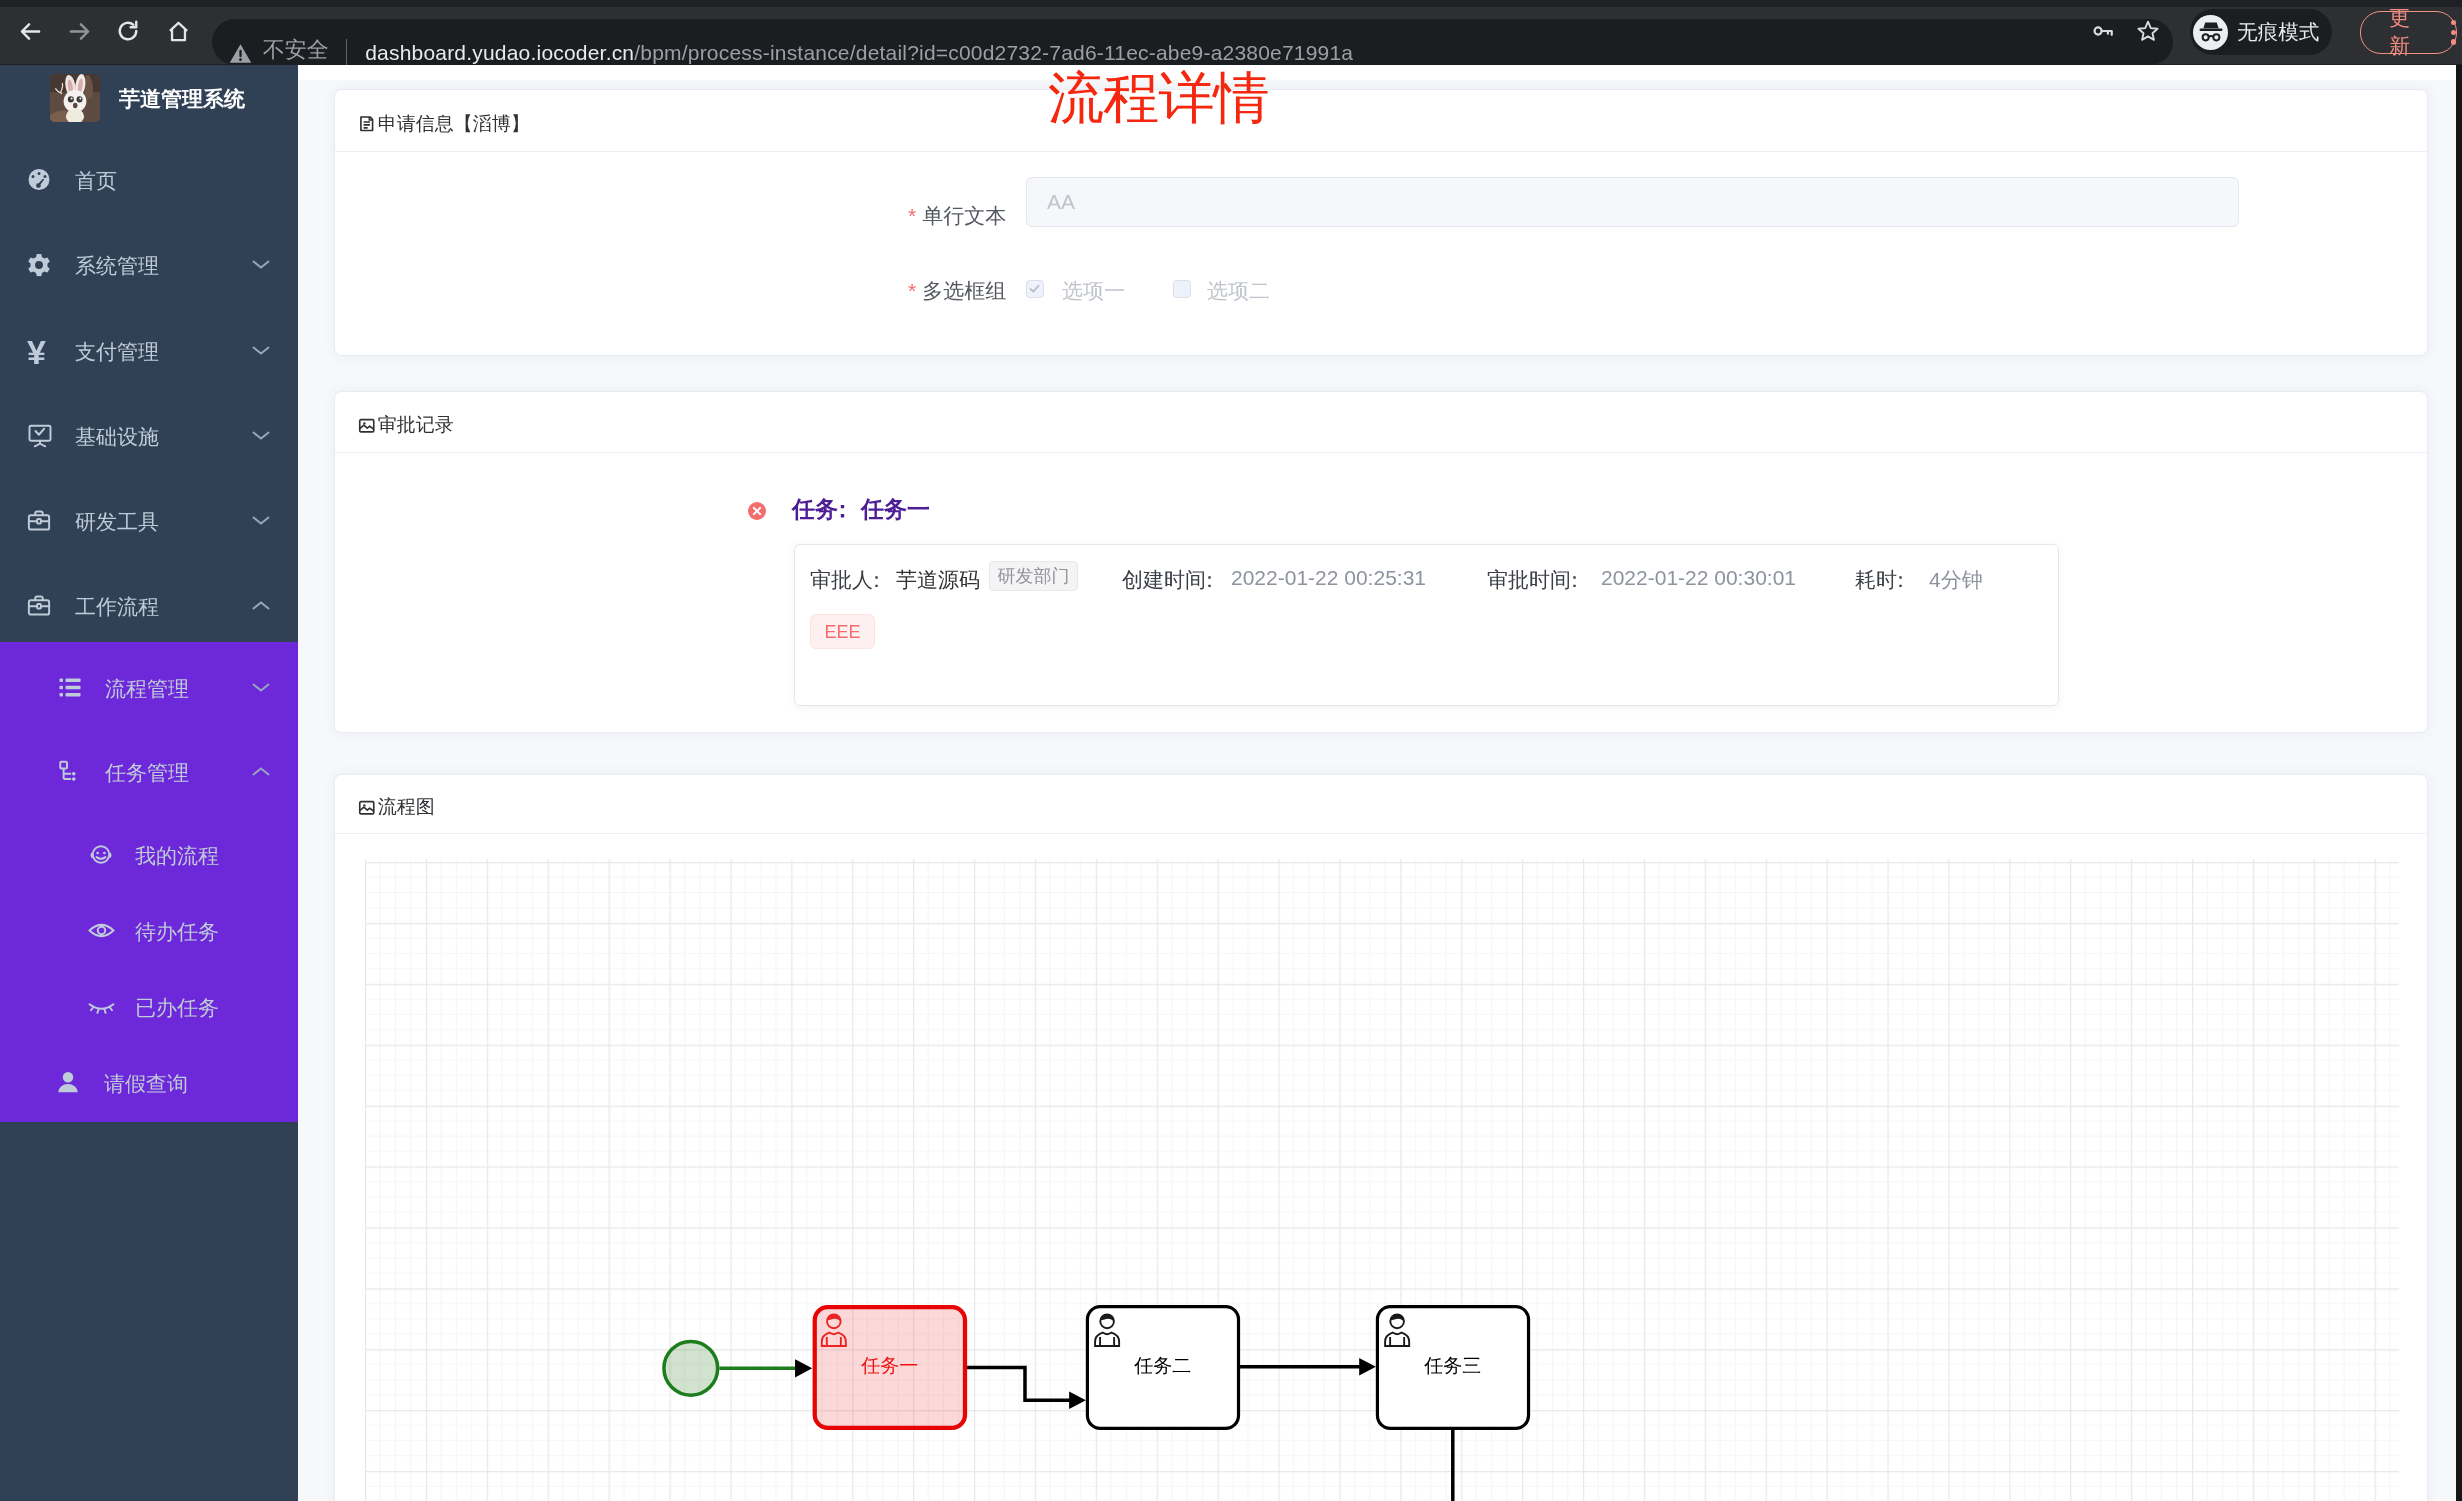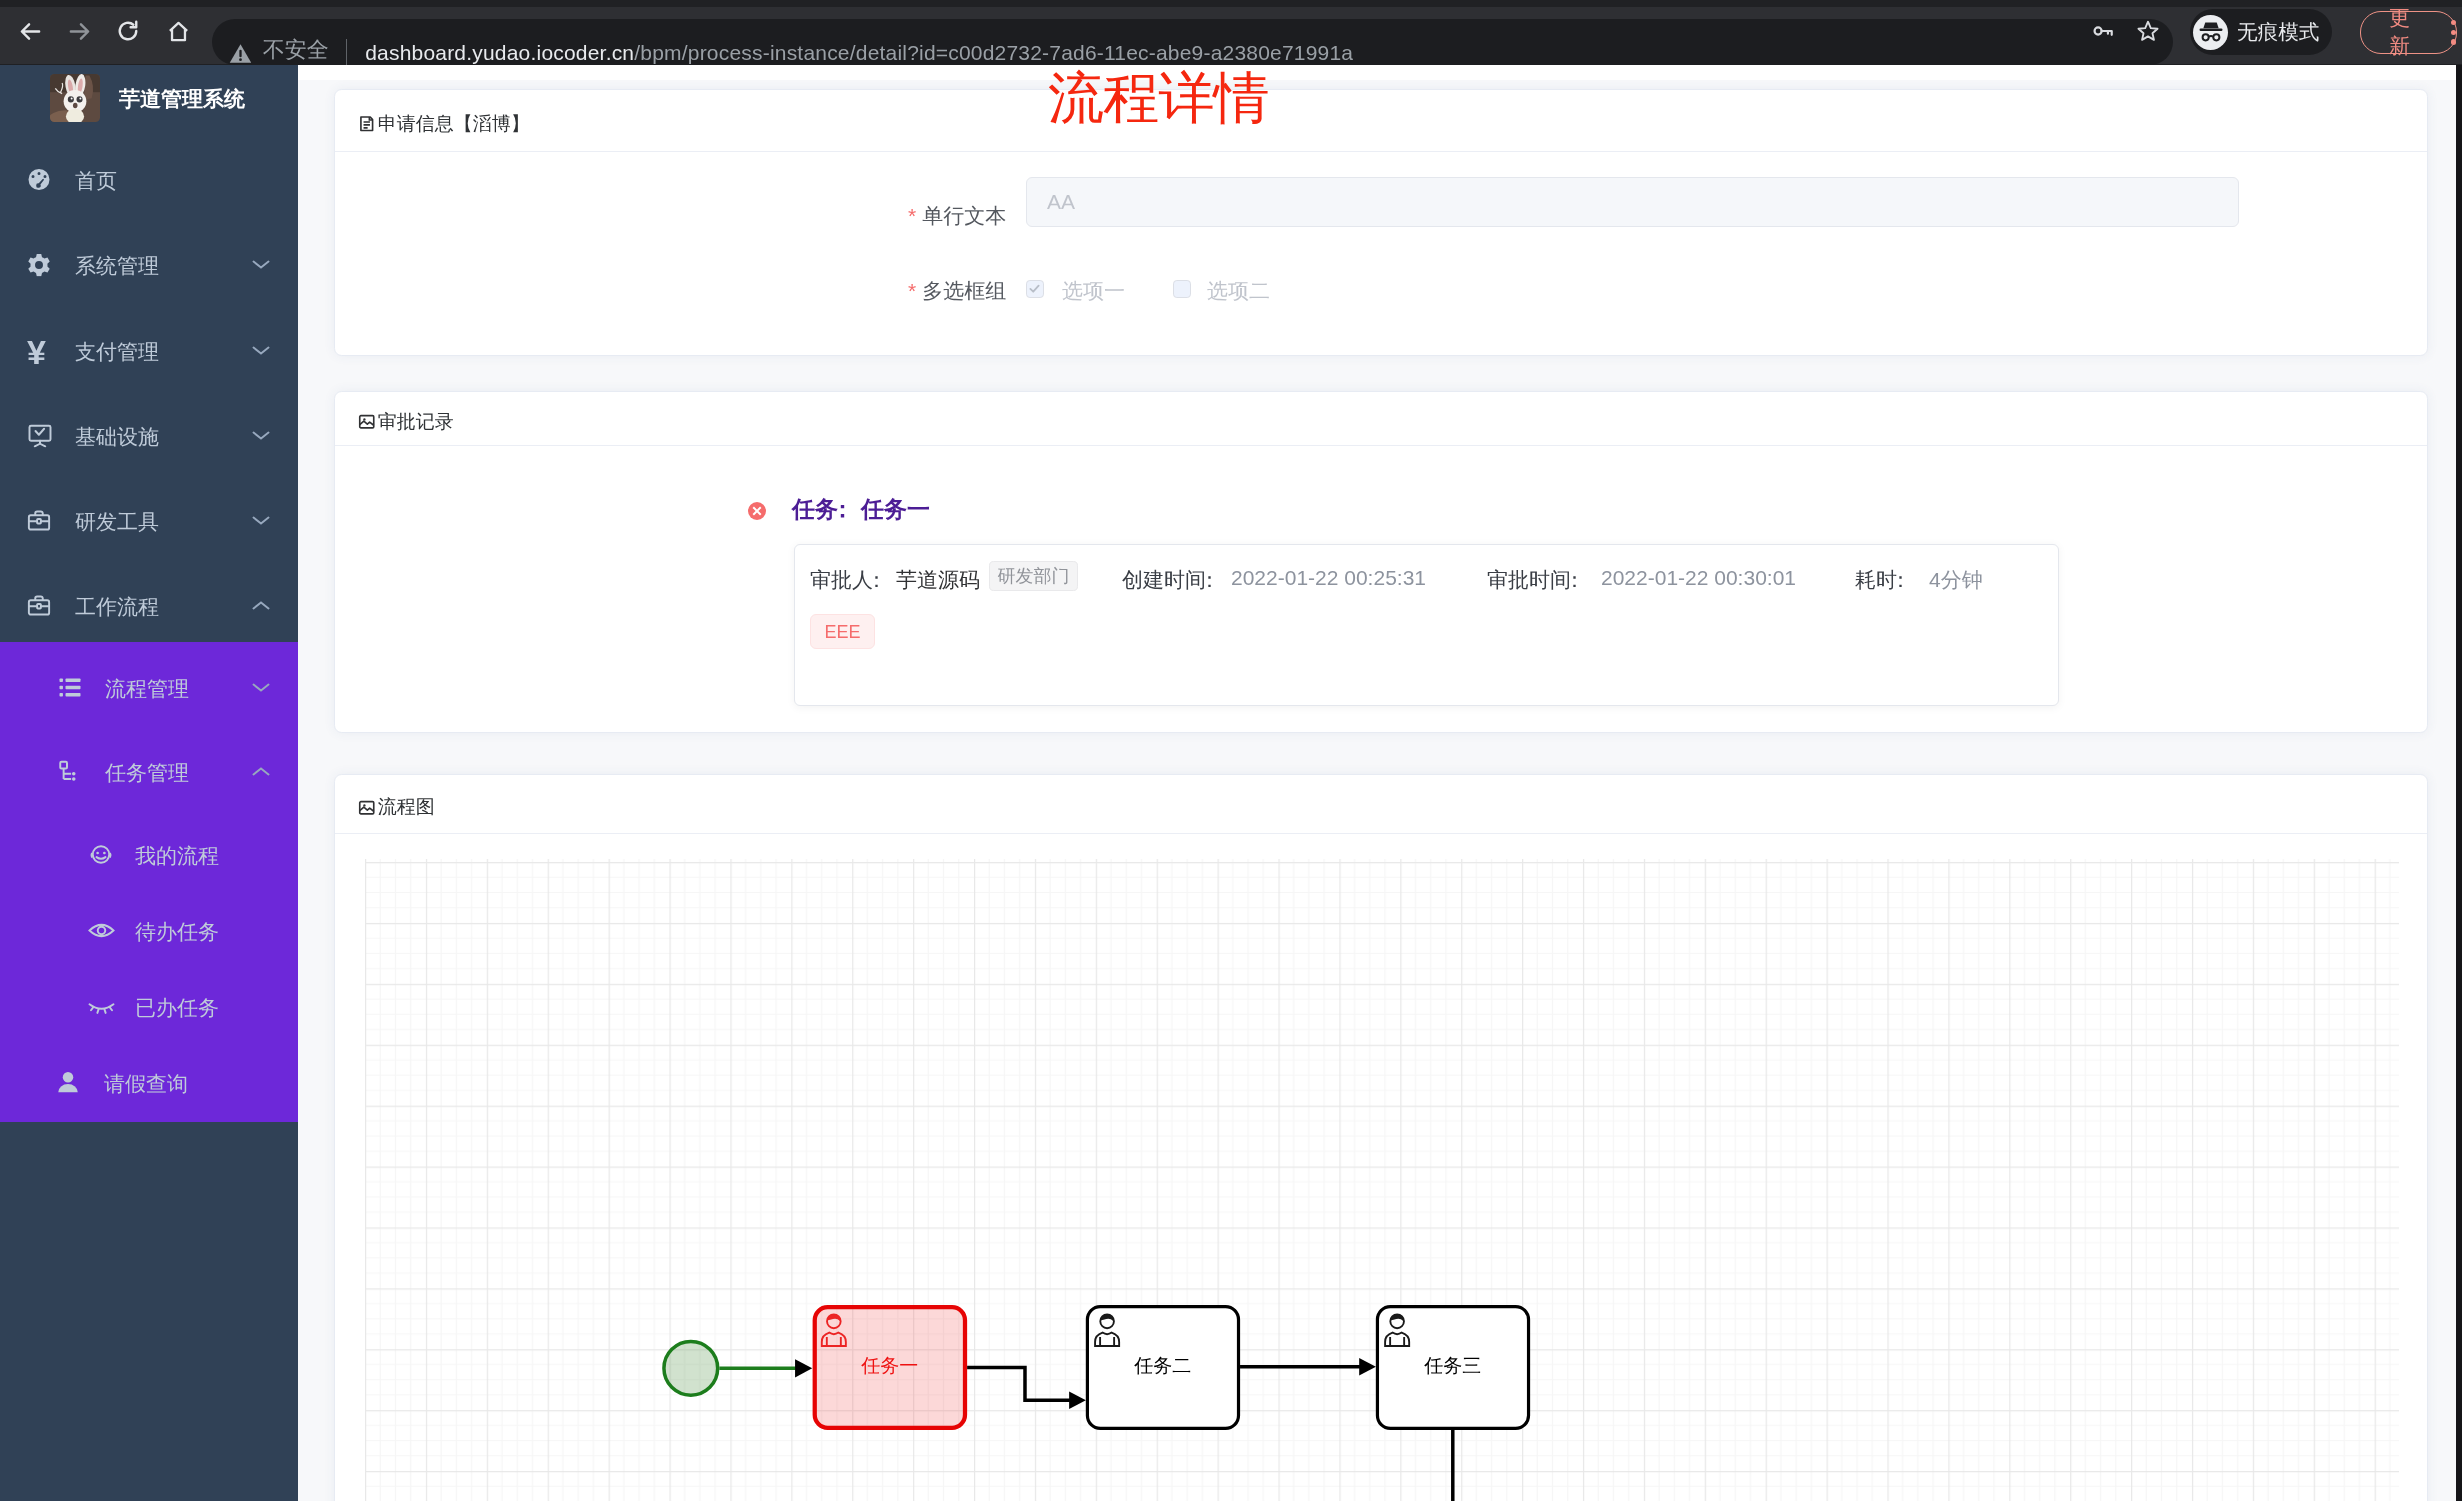--- a/index.html
+++ b/index.html
@@ -289,21 +289,21 @@
         <svg width="15" height="15" viewBox="0 0 20 20" style="position:absolute;left:0;top:0" fill="none" stroke="#b8bec8" stroke-width="2.4" stroke-linecap="round" stroke-linejoin="round">
           <path d="M4.5 10.5 l3.8 3.8 7.2-8"></path>
         </svg>
       </div>
     <div class="cklabel" style="left:727px;top:187px">选项一</div>
     <div class="ckbox" id="ck2" style="left:838px;top:190px"></div>
     <div class="cklabel" style="left:872px;top:187px">选项二</div>
   </div>
 
   <div class="card" id="card2" style="top:326px;height:342px">
-    <div class="chead" style="height:54px"><svg width="17.5" height="17.5" viewBox="0 0 30 30" fill="none" stroke="#303133" stroke-width="2.8">
+    <div class="chead" style="height:61px"><svg width="17.5" height="17.5" viewBox="0 0 30 30" fill="none" stroke="#303133" stroke-width="2.8">
           <rect x="3" y="4.5" width="24" height="21" rx="2"></rect>
           <path d="M3 20 l7-6 6 5 4-3.5 7 5.5" stroke-linejoin="round"></path>
           <circle cx="11" cy="11" r="2" fill="#303133" stroke="none"></circle>
         </svg>审批记录</div>
     <div id="xcircle"><svg width="18" height="18" viewBox="0 0 24 24">
           <path d="M7 7 L17 17 M17 7 L7 17" stroke="#fff" stroke-width="2.6"></path>
         </svg></div>
     <div id="tasktitle">任务<span class="cl">：</span>任务一</div>
     <div id="infobox">
       <div class="row1">

